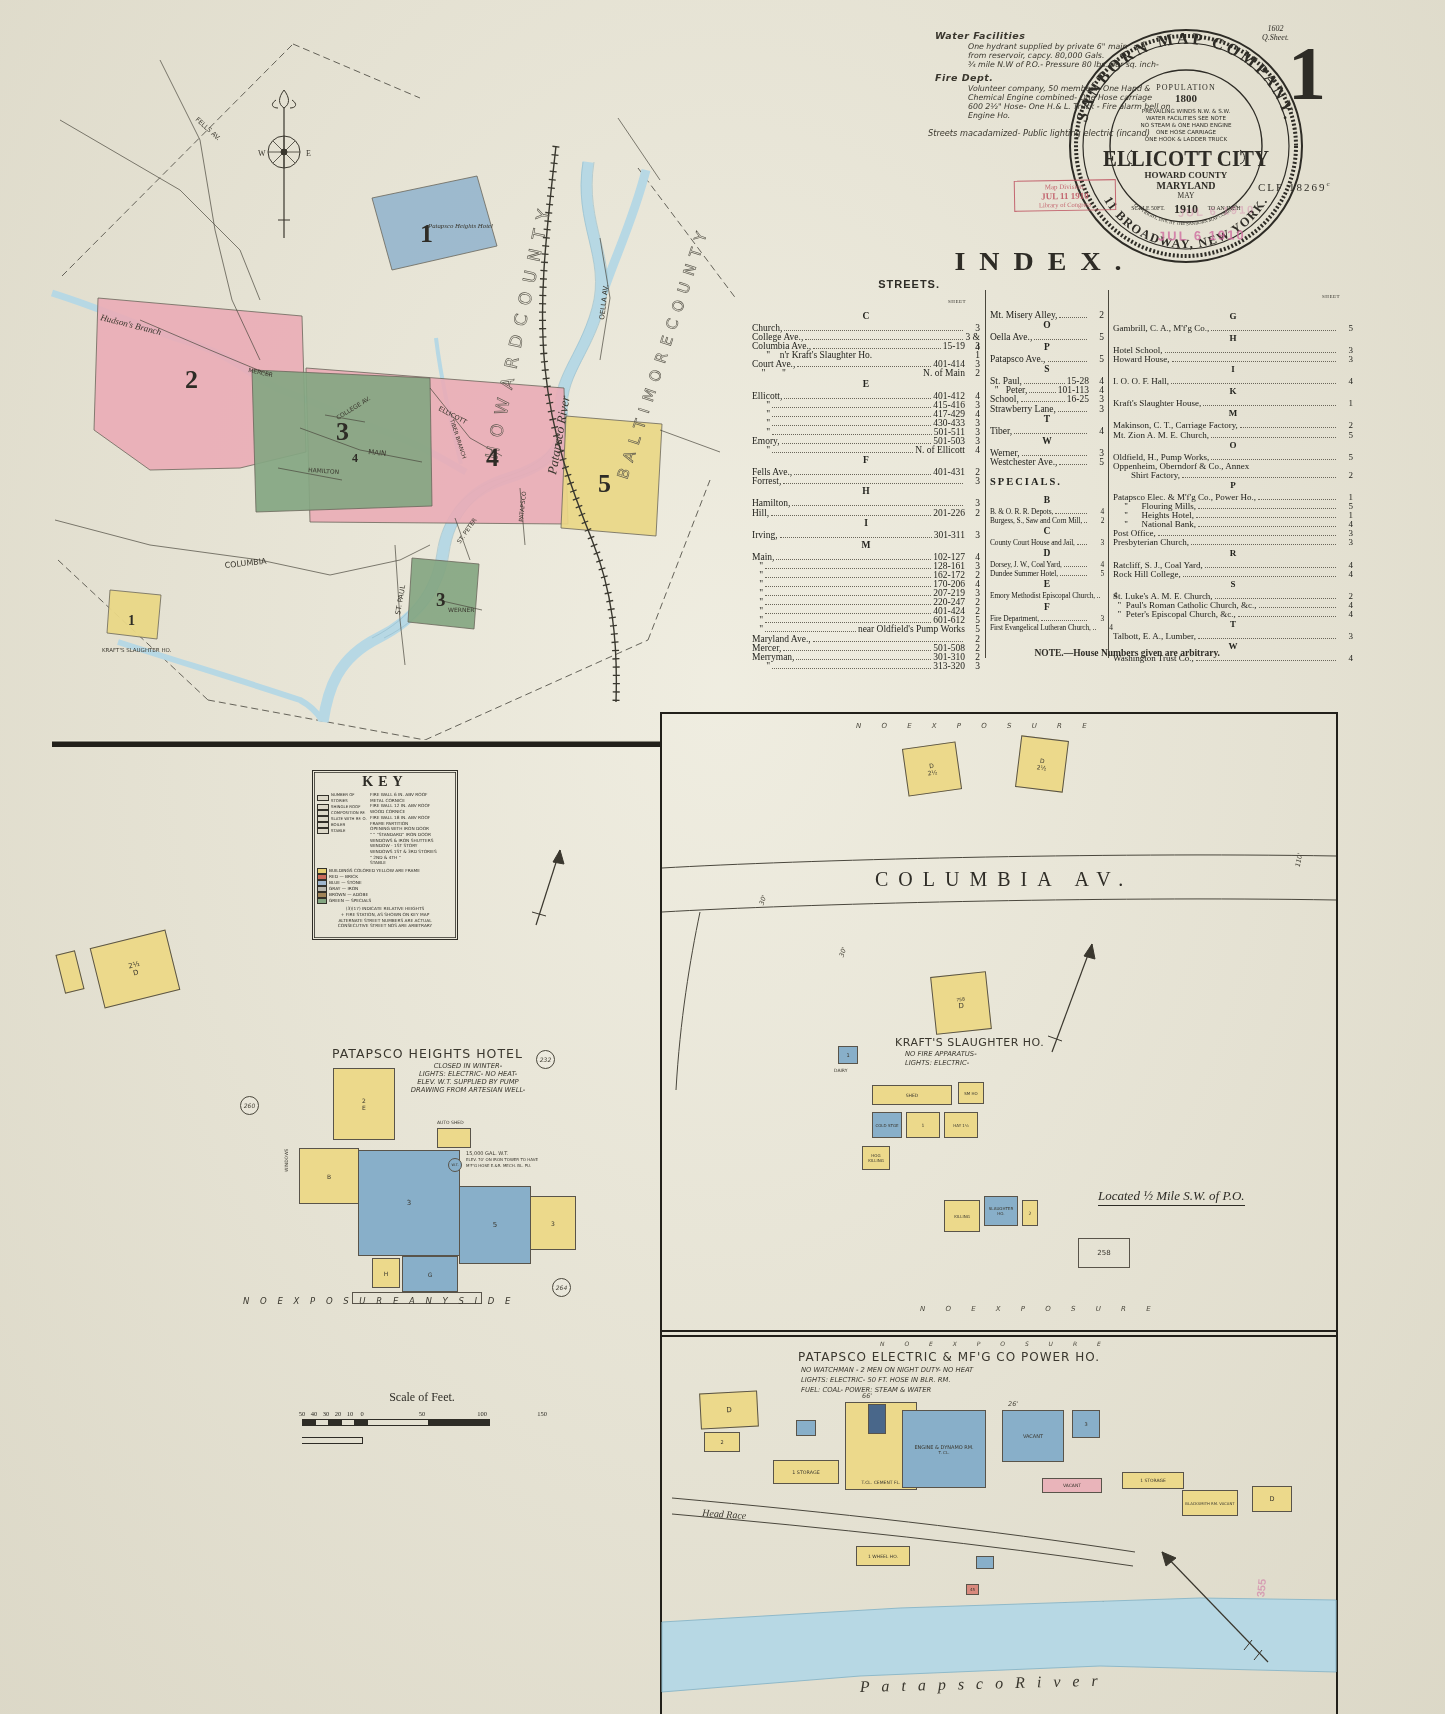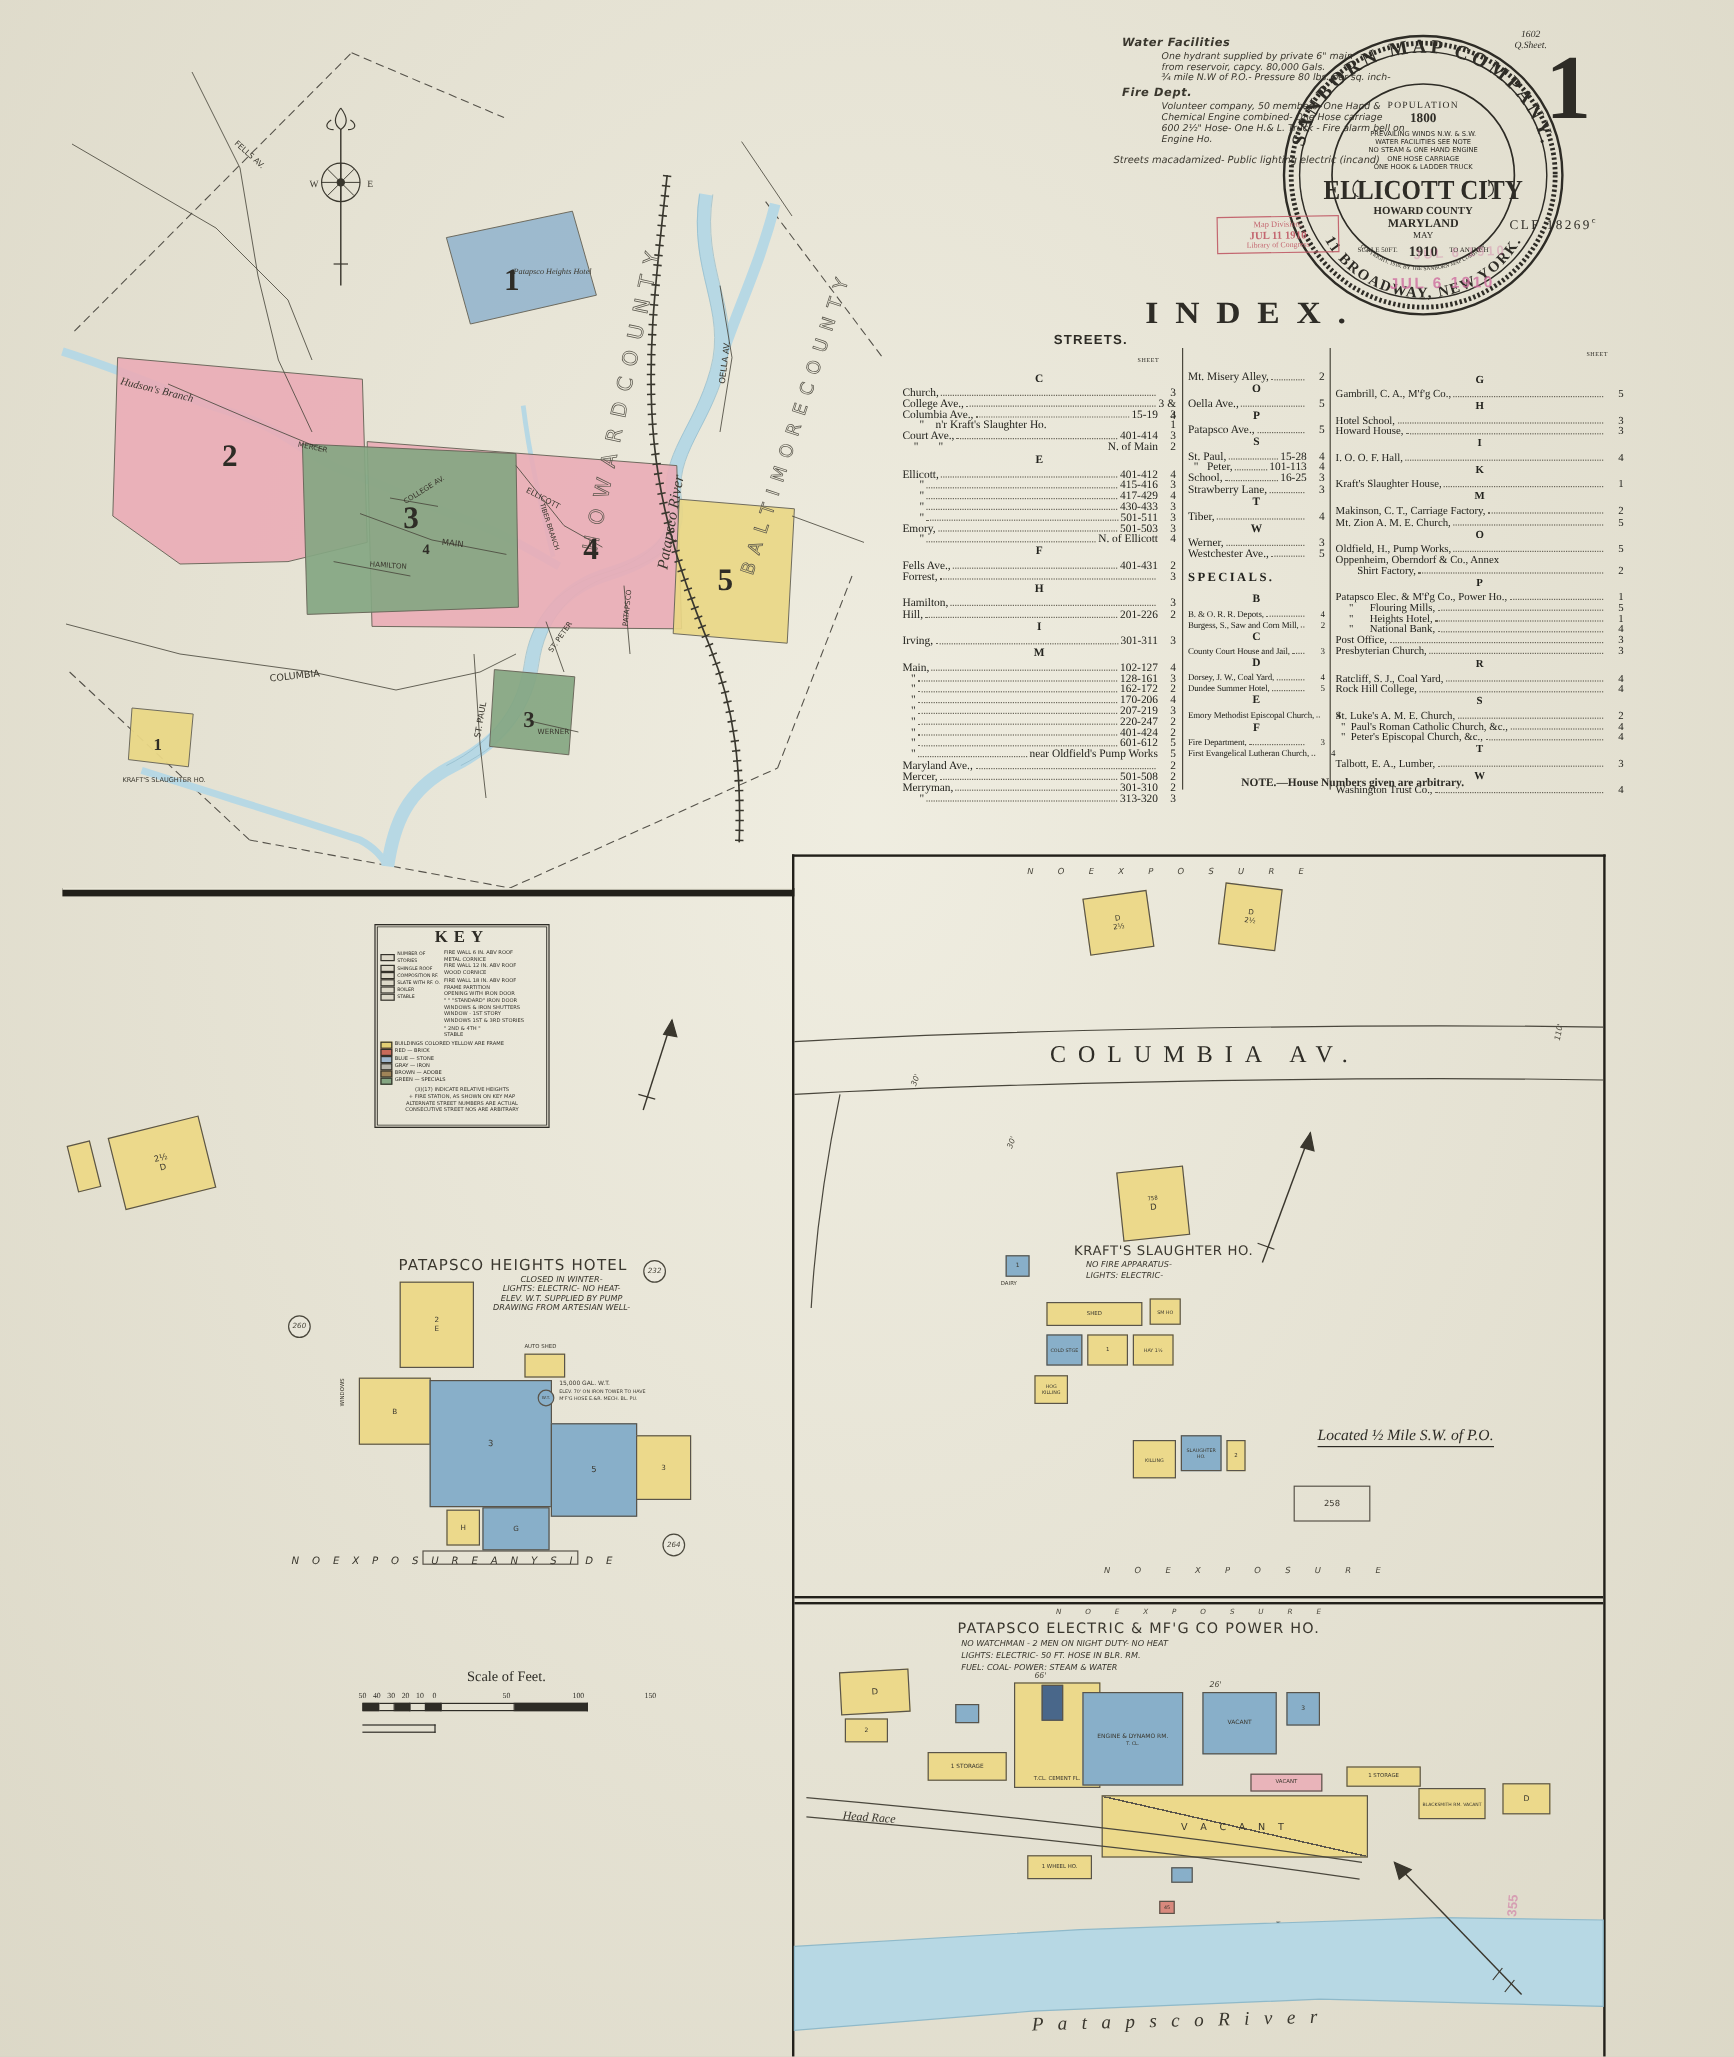--- a/index.html
+++ b/index.html
@@ -986,21 +986,21 @@
     </div>
   <div class="bldg y" style="left:944px;top:1200px;width:36px;height:32px;font-size:4px">
       <span>KILLING</span>
     </div>
   <div class="bldg b" style="left:984px;top:1196px;width:34px;height:30px;font-size:4px;white-space:normal">
       <span>SLAUGHTER HO.</span>
     </div>
   <div class="bldg y" style="left:1022px;top:1200px;width:16px;height:26px;font-size:4.5px">
       <span>2</span>
     </div>
-  <div class="bldg xd" style="left:1078px;top:1238px;width:64px;height:30px;font-size:7px;">
+  <div class="bldg xd" style="left:1078px;top:1238px;width:52px;height:30px;font-size:7px;">
       <span>258</span>
     </div>
   <div class="located" style="left:1098px;top:1188px">Located ½ Mile S.W. of P.O.</div>
   <div class="noexp" style="left:920px;top:1305px">N O      E X P O S U R E</div>
 
   <div class="noexp" style="left:880px;top:1340px;font-size:6px">N O      E X P O S U R E</div>
   <div class="abs handc" style="left:798px;top:1350px;font-size:12px;letter-spacing:1px">PATAPSCO  ELECTRIC  &amp;  MF'G  CO  POWER  HO.</div>
   <div class="abs hand" style="left:801px;top:1366px;font-size:6.8px">NO WATCHMAN - 2 MEN ON NIGHT DUTY- NO HEAT</div>
   <div class="abs hand" style="left:801px;top:1376px;font-size:6.8px">LIGHTS: ELECTRIC- 50 FT. HOSE IN BLR. RM.</div>
   <div class="abs hand" style="left:801px;top:1386px;font-size:6.8px">FUEL: COAL- POWER: STEAM &amp; WATER</div>
@@ -1036,23 +1036,20 @@
     </div>
   <div class="bldg y" style="left:1122px;top:1472px;width:62px;height:17px;font-size:4.5px">
       <span>1 STORAGE</span>
     </div>
   <div class="bldg y" style="left:1182px;top:1490px;width:56px;height:26px;font-size:3.8px;white-space:normal">
       <span>BLACKSMITH RM. VACANT</span>
     </div>
   <div class="bldg y" style="left:1252px;top:1486px;width:40px;height:26px;font-size:6.5px">
       <span>D</span>
     </div>
-  <div class="bldg y" style="left:918px;top:1496px;width:222px;height:52px;font-size:8px;letter-spacing:4px;background-image:linear-gradient(to top right,transparent 49.4%,#59544a 49.4%,#59544a 50.6%,transparent 50.6%)">
-      <span>V  A  C  A  N  T</span>
-    </div>
   <div class="bldg y" style="left:856px;top:1546px;width:54px;height:20px;font-size:4.5px">
       <span>1 WHEEL HO.</span>
     </div>
   <div class="bldg b" style="left:976px;top:1556px;width:18px;height:13px"></div>
   <div class="bldg rd" style="left:966px;top:1584px;width:13px;height:11px;font-size:4px">
       <span>45</span>
     </div>
   <div class="located" style="left:1062px;top:1598px">Located 1 Mile S.E. of P.O.</div>
   <div class="abs stamp-pink" style="left:1252px;top:1582px;font-size:11px;opacity:.55;transform:rotate(-85deg)">355</div>
 

